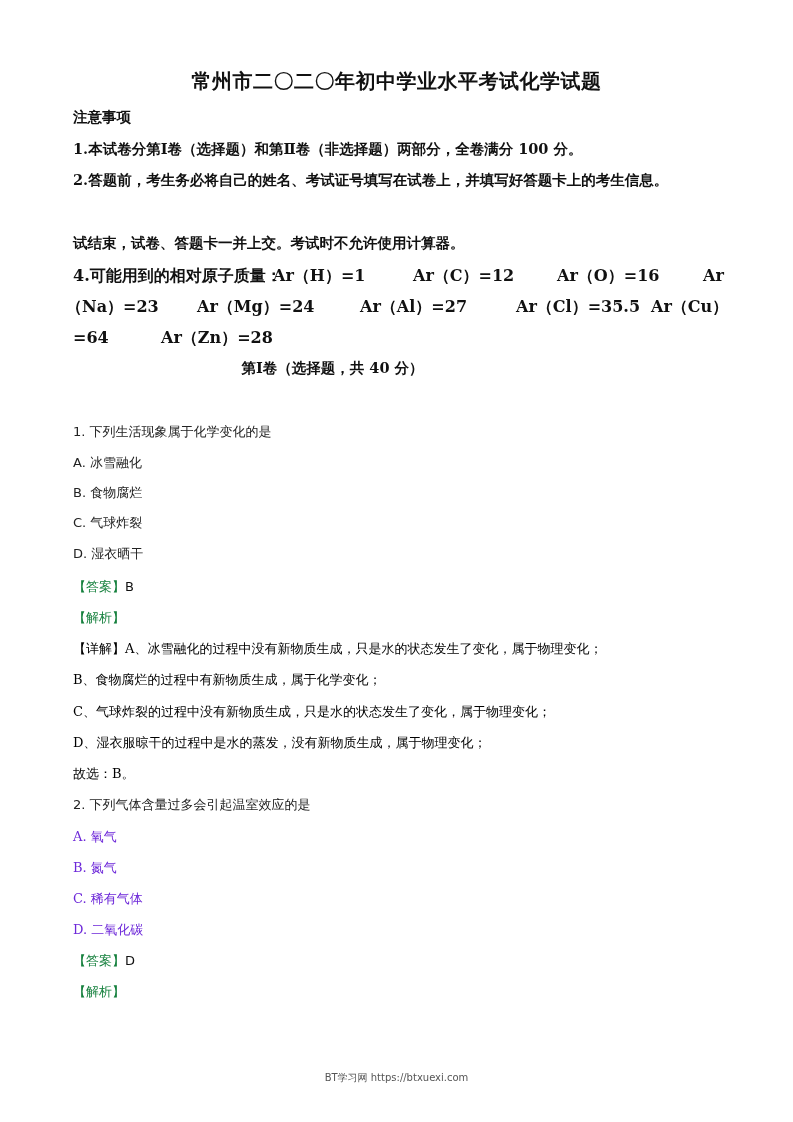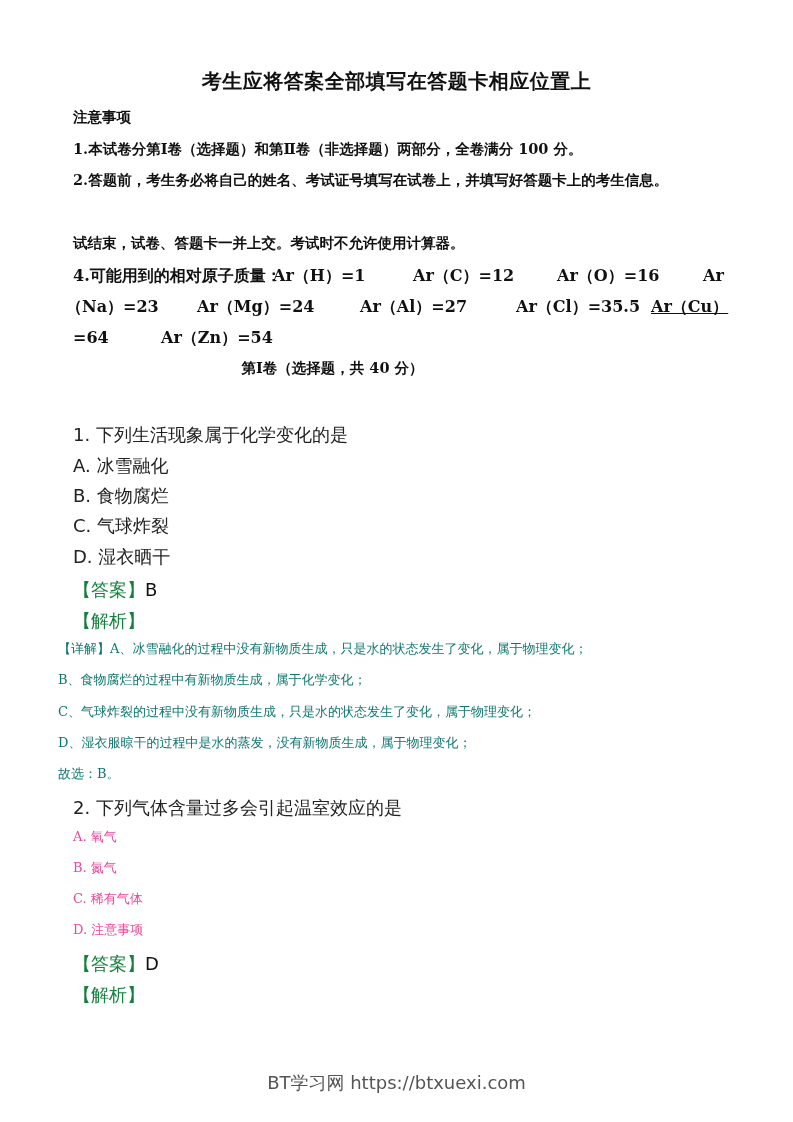--- a/index.html
+++ b/index.html
@@ -6,54 +6,54 @@
     body {
       width: 793px; height: 1122px; position: relative; overflow: hidden;
       font-family: "DejaVu Serif", "Liberation Serif", serif; color: #111;
     }
     .page { position: absolute; left: 0; top: 0; width: 793px; height: 1122px; }
     .line { position: absolute; white-space: nowrap; }
     .title { top: 68px; left: 0; width: 793px; text-align: center; font-size: 20px; font-weight: bold; font-family: "DejaVu Sans", "Liberation Sans", sans-serif; letter-spacing: 0.5px; }
     .bold { font-weight: bold; font-size: 14.5px; }
     .note { left: 73px; }
     .center { left: 0; width: 665px; text-align: center; }
-    .q { left: 73px; font-size: 18px; font-family: "DejaVu Sans", "Liberation Sans", sans-serif; color: #222; }
-    .opt { left: 73px; font-size: 13px; color: #ec4899; }
+    .q { left: 73px; font-size: 13px; font-family: "DejaVu Sans", "Liberation Sans", sans-serif; color: #222; }
+    .opt { left: 73px; font-size: 13px; color: #6d28d9; }
     .tag { color: #15803d; font-family: Liberation Serif, serif; }
     .ans-val { color: #111; font-family: "DejaVu Sans", "Liberation Sans", sans-serif; }
-    .exp { left: 58px; font-size: 13px; color: #0f766e; }
+    .exp { left: 73px; font-size: 13px; color: #000000; }
     .ar { position: absolute; white-space: nowrap; font-weight: bold; font-size: 16px; }
-    .footer { top: 1071px; left: 0; width: 793px; text-align: center; font-size: 18px; color: #555; font-family: "DejaVu Sans", "Liberation Sans", sans-serif; }
+    .footer { top: 1071px; left: 0; width: 793px; text-align: center; font-size: 10px; color: #555; font-family: "DejaVu Sans", "Liberation Sans", sans-serif; }
   </style>
 </head>
 <body>
 
 <div class="page">
-  <div class="line title">考生应将答案全部填写在答题卡相应位置上</div>
+  <div class="line title">常州市二〇二〇年初中学业水平考试化学试题</div>
 
   <div class="line bold note" style="top:108px;">注意事项</div>
   <div class="line bold note" style="top:140px;">1.本试卷分第Ⅰ卷（选择题）和第Ⅱ卷（非选择题）两部分，全卷满分 100 分。</div>
   <div class="line bold note" style="top:171px;">2.答题前，考生务必将自己的姓名、考试证号填写在试卷上，并填写好答题卡上的考生信息。</div>
   <div class="line bold note" style="top:234px;">试结束，试卷、答题卡一并上交。考试时不允许使用计算器。</div>
 
   <div>
     <span class="ar" style="top:266px;left:73px;">4.可能用到的相对原子质量：</span>
     <span class="ar" style="top:266px;left:273px;">Ar（H）=1</span>
     <span class="ar" style="top:266px;left:413px;">Ar（C）=12</span>
     <span class="ar" style="top:266px;left:557px;">Ar（O）=16</span>
     <span class="ar" style="top:266px;left:703px;">Ar</span>
 
     <span class="ar" style="top:297px;left:66px;">（Na）=23</span>
     <span class="ar" style="top:297px;left:197px;">Ar（Mg）=24</span>
     <span class="ar" style="top:297px;left:360px;">Ar（Al）=27</span>
     <span class="ar" style="top:297px;left:516px;">Ar（Cl）=35.5</span>
-    <span class="ar" style="top:297px;left:651px;text-decoration:underline;">Ar（Cu）</span>
+    <span class="ar" style="top:297px;left:651px;">Ar（Cu）</span>
 
     <span class="ar" style="top:328px;left:73px;">=64</span>
-    <span class="ar" style="top:328px;left:161px;">Ar（Zn）=54</span>
+    <span class="ar" style="top:328px;left:161px;">Ar（Zn）=28</span>
   </div>
 
   <div class="line bold center" style="top:359px;">第Ⅰ卷（选择题，共 40 分）</div>
 
   <div>
     <div class="line q" style="top:423px;">1.  下列生活现象属于化学变化的是</div>
     <div class="line q" style="top:454px;">A.  冰雪融化</div>
     <div class="line q" style="top:484px;">B.  食物腐烂</div>
     <div class="line q" style="top:514px;">C.  气球炸裂</div>
     <div class="line q" style="top:545px;">D.  湿衣晒干</div>
@@ -68,21 +68,21 @@
     <div class="line exp" style="top:703px;">C、气球炸裂的过程中没有新物质生成，只是水的状态发生了变化，属于物理变化；</div>
     <div class="line exp" style="top:734px;">D、湿衣服晾干的过程中是水的蒸发，没有新物质生成，属于物理变化；</div>
     <div class="line exp" style="top:765px;">故选：B。</div>
   </div>
 
   <div>
     <div class="line q" style="top:796px;">2.  下列气体含量过多会引起温室效应的是</div>
     <div class="line opt" style="top:828px;">A.  氧气</div>
     <div class="line opt" style="top:859px;">B.  氮气</div>
     <div class="line opt" style="top:890px;">C.  稀有气体</div>
-    <div class="line opt" style="top:921px;">D.  注意事项</div>
+    <div class="line opt" style="top:921px;">D.  二氧化碳</div>
     <div class="line q" style="top:952px;">
       <span class="tag">【答案】</span><span class="ans-val">D</span>
     </div>
     <div class="line q tag" style="top:983px;">【解析】</div>
   </div>
 
   <div class="line footer">BT学习网 https://btxuexi.com</div>
 </div>
 
 </body></html>

